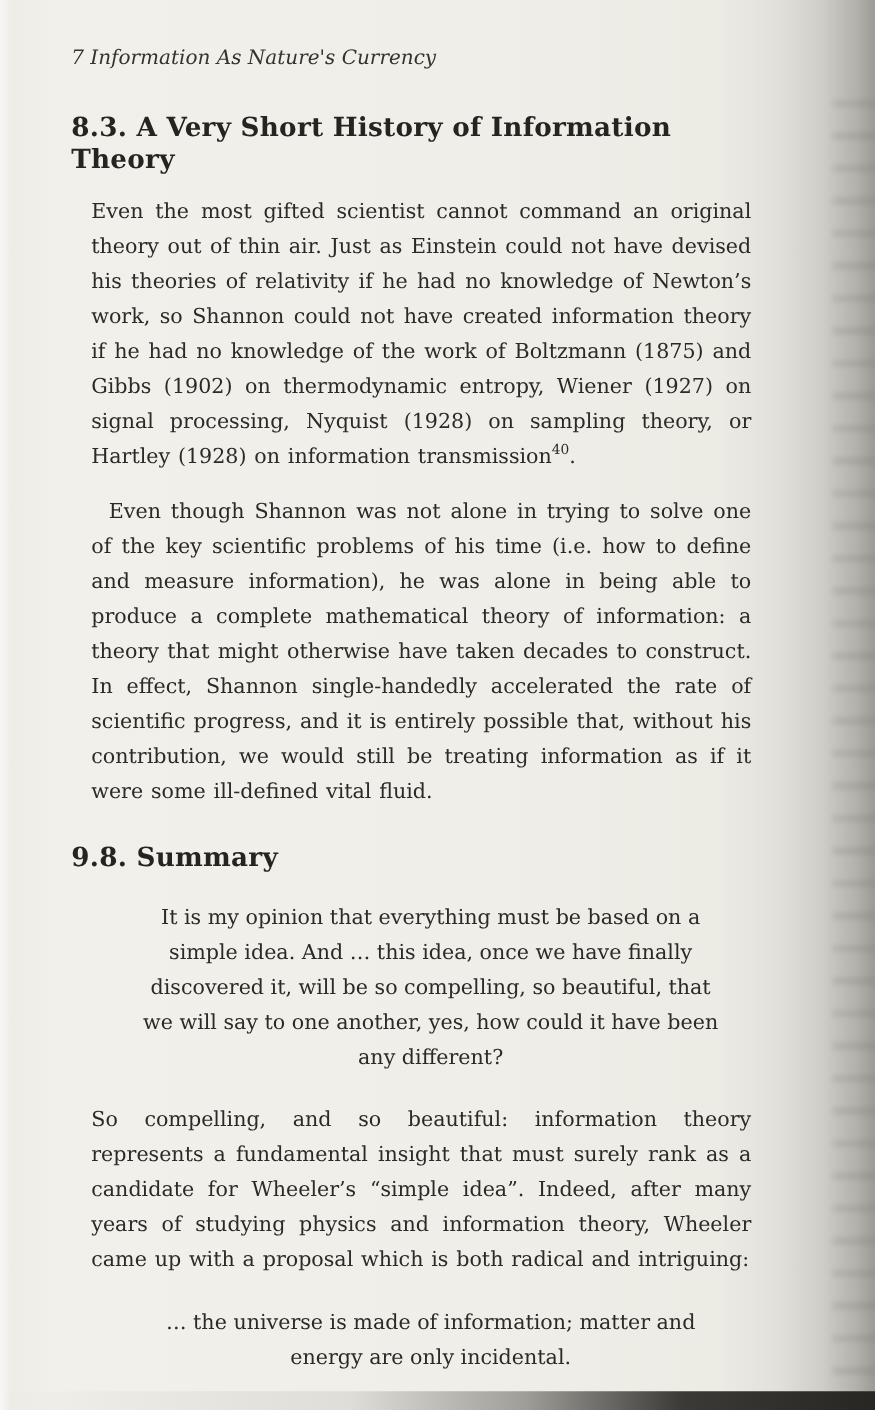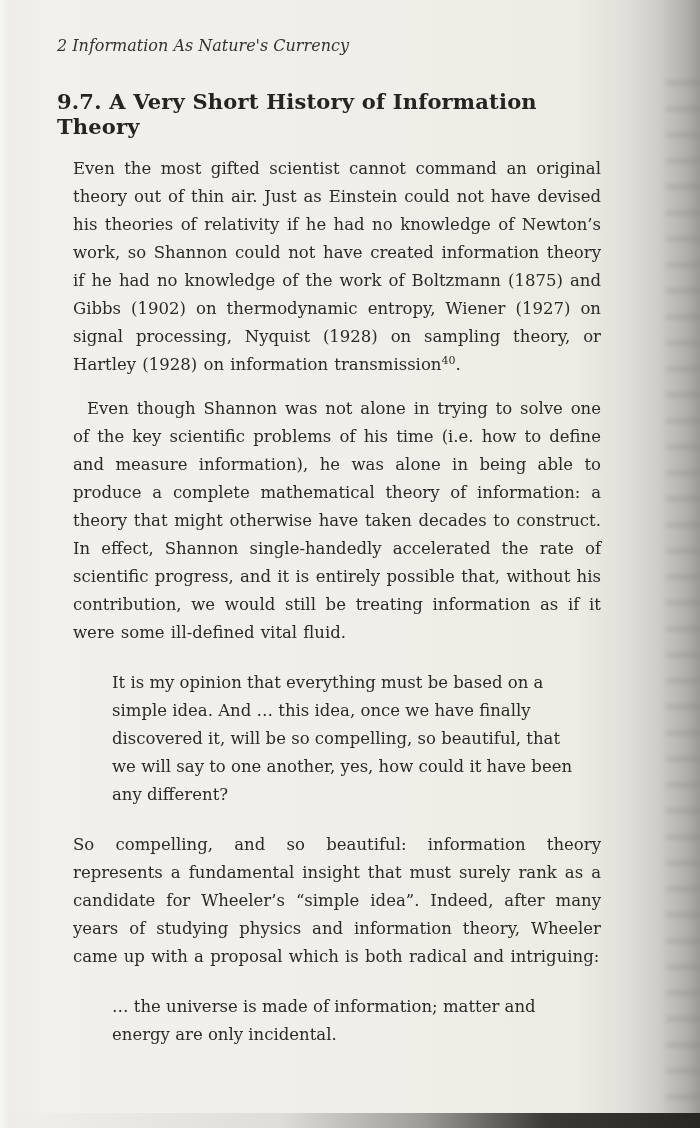--- a/index.html
+++ b/index.html
@@ -61,21 +61,21 @@
   }
   sup.footnote {
     font-size: 11px;
     line-height: 0;
     vertical-align: super;
   }
   blockquote.quote {
     font-size: 16.5px;
     line-height: 28px;
     margin: 22px 40px 22px 55px;
-    text-align: left;
+    text-align: center;
   }
   
   .edge-bleed {
     position: absolute;
     top: 80px;
     bottom: 26px;
     right: 0;
     width: 34px;
     background: repeating-linear-gradient(180deg,
       rgba(92,90,86,0.22) 0px, rgba(92,90,86,0.22) 6px,
@@ -111,28 +111,29 @@
   }
 </style>
 </head>
 <body>
 
 <div class="scan">
   <div class="left-edge"></div>
 
   <div class="page-content">
 
-    <div class="running-header">2 Information As Nature's Currency</div>
+    <div class="running-header">7 Information As Nature's Currency</div>
 
-    <h1 class="section-heading">9.7.  A Very Short History of Information Theory</h1>
+    <h1 class="section-heading">8.3.  A Very Short History of Information Theory</h1>
 
     <p class="body-para"><span>Even the most gifted scientist cannot command an original theory out of thin air.  Just as Einstein could not have devised his theories of relativity if he had no knowledge of Newton’s work, so Shannon could not have created information theory if he had no knowledge of the work of Boltzmann (1875) and Gibbs (1902) on thermodynamic entropy, Wiener (1927) on signal processing, Nyquist (1928) on sampling theory, or Hartley (1928) on information transmission</span><sup class="footnote">40</sup><span>.</span></p>
 
     <p class="body-para indent">Even though Shannon was not alone in trying to solve one of the key scientific problems of his time (i.e. how to define and measure information), he was alone in being able to produce a complete mathematical theory of information:  a theory that might otherwise have taken decades to construct.  In effect, Shannon single-handedly accelerated the rate of scientific progress, and it is entirely possible that, without his contribution, we would still be treating information as if it were some ill-defined vital fluid.</p>
 
+    <h1 class="section-heading second">9.8.  Summary</h1>
 
 
     <blockquote class="quote">It is my opinion that everything must be based on a simple idea. And … this idea, once we have finally discovered it, will be so compelling, so beautiful, that we will say to one another, yes, how could it have been any different?</blockquote>
 
     <p class="body-para">So compelling, and so beautiful:  information theory represents a fundamental insight that must surely rank as a candidate for Wheeler’s “simple idea”.  Indeed, after many years of studying physics and information theory, Wheeler came up with a proposal which is both radical and intriguing:</p>
 
     <blockquote class="quote">… the universe is made of information; matter and energy are only incidental.</blockquote>
 
   </div>
 

